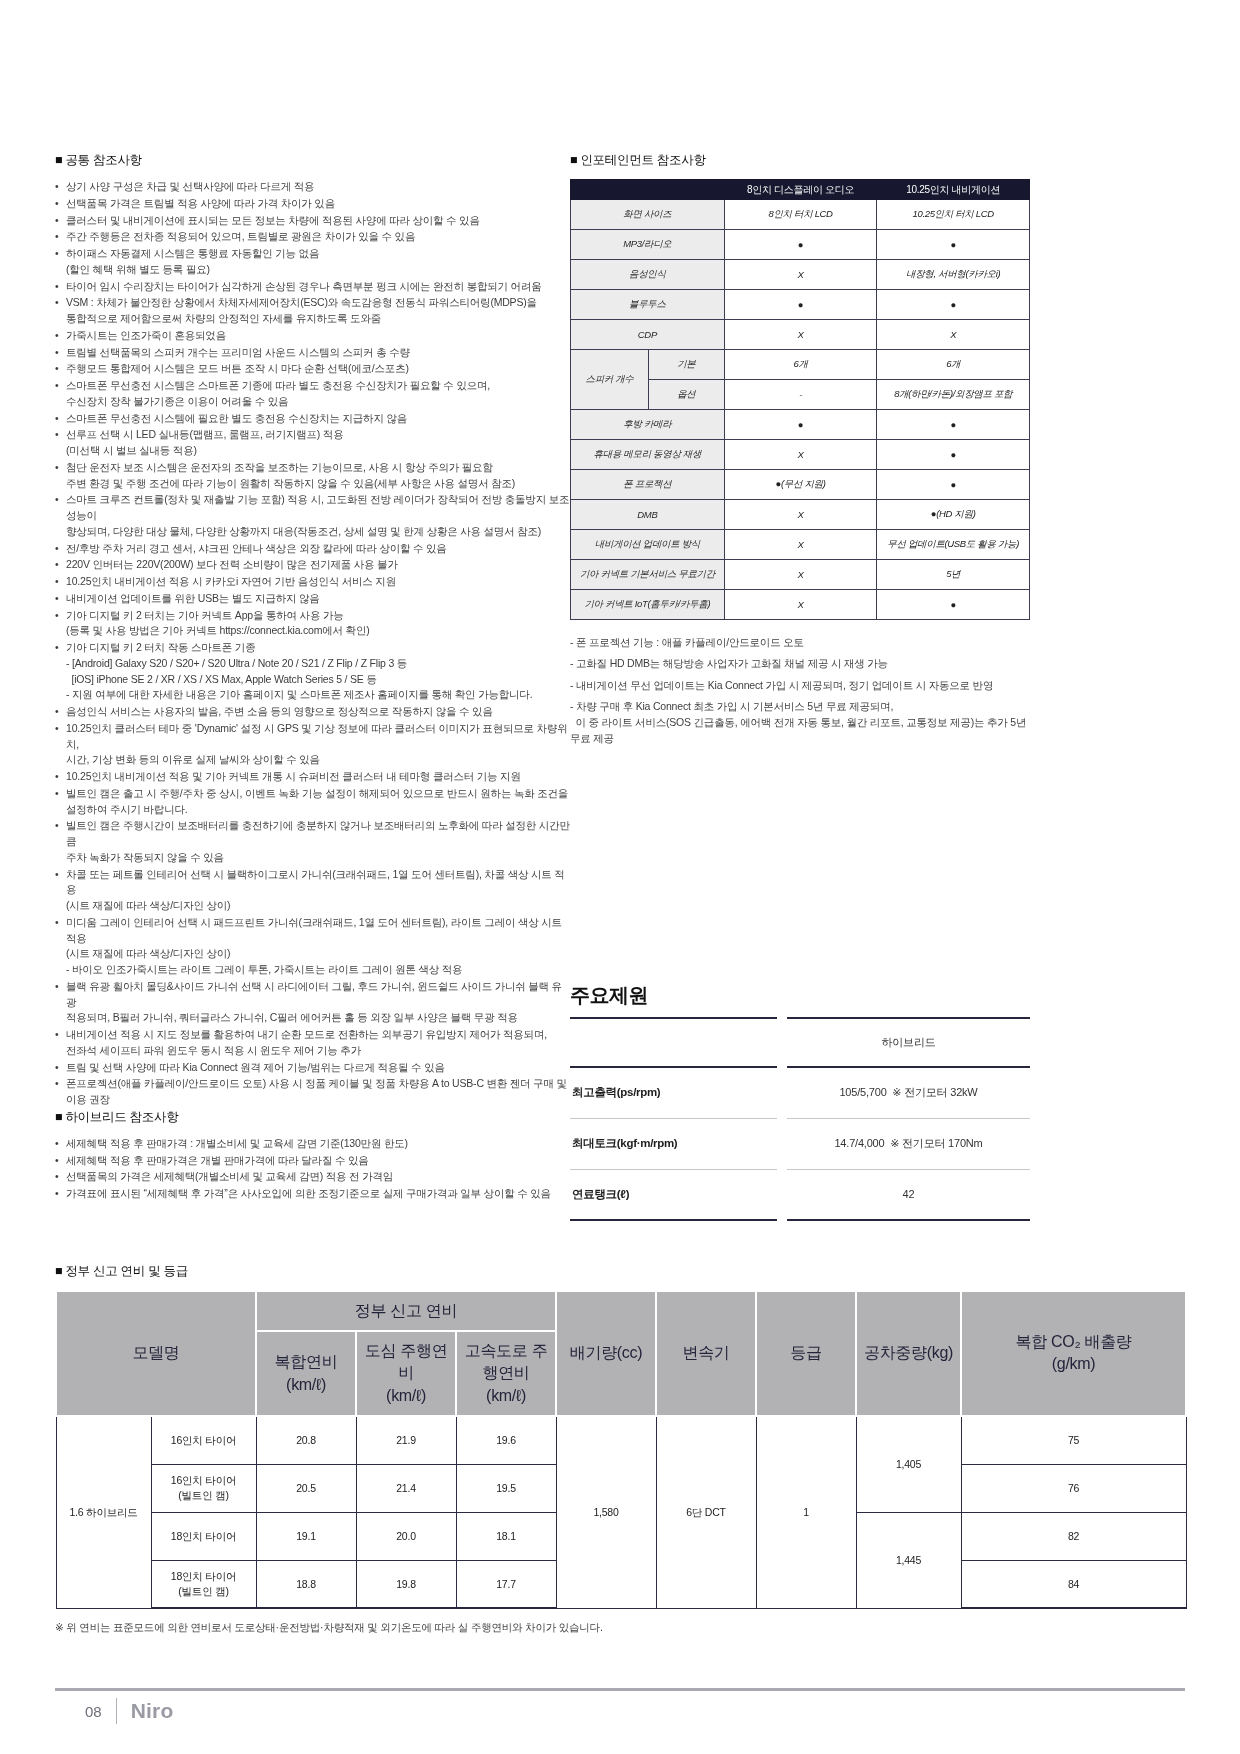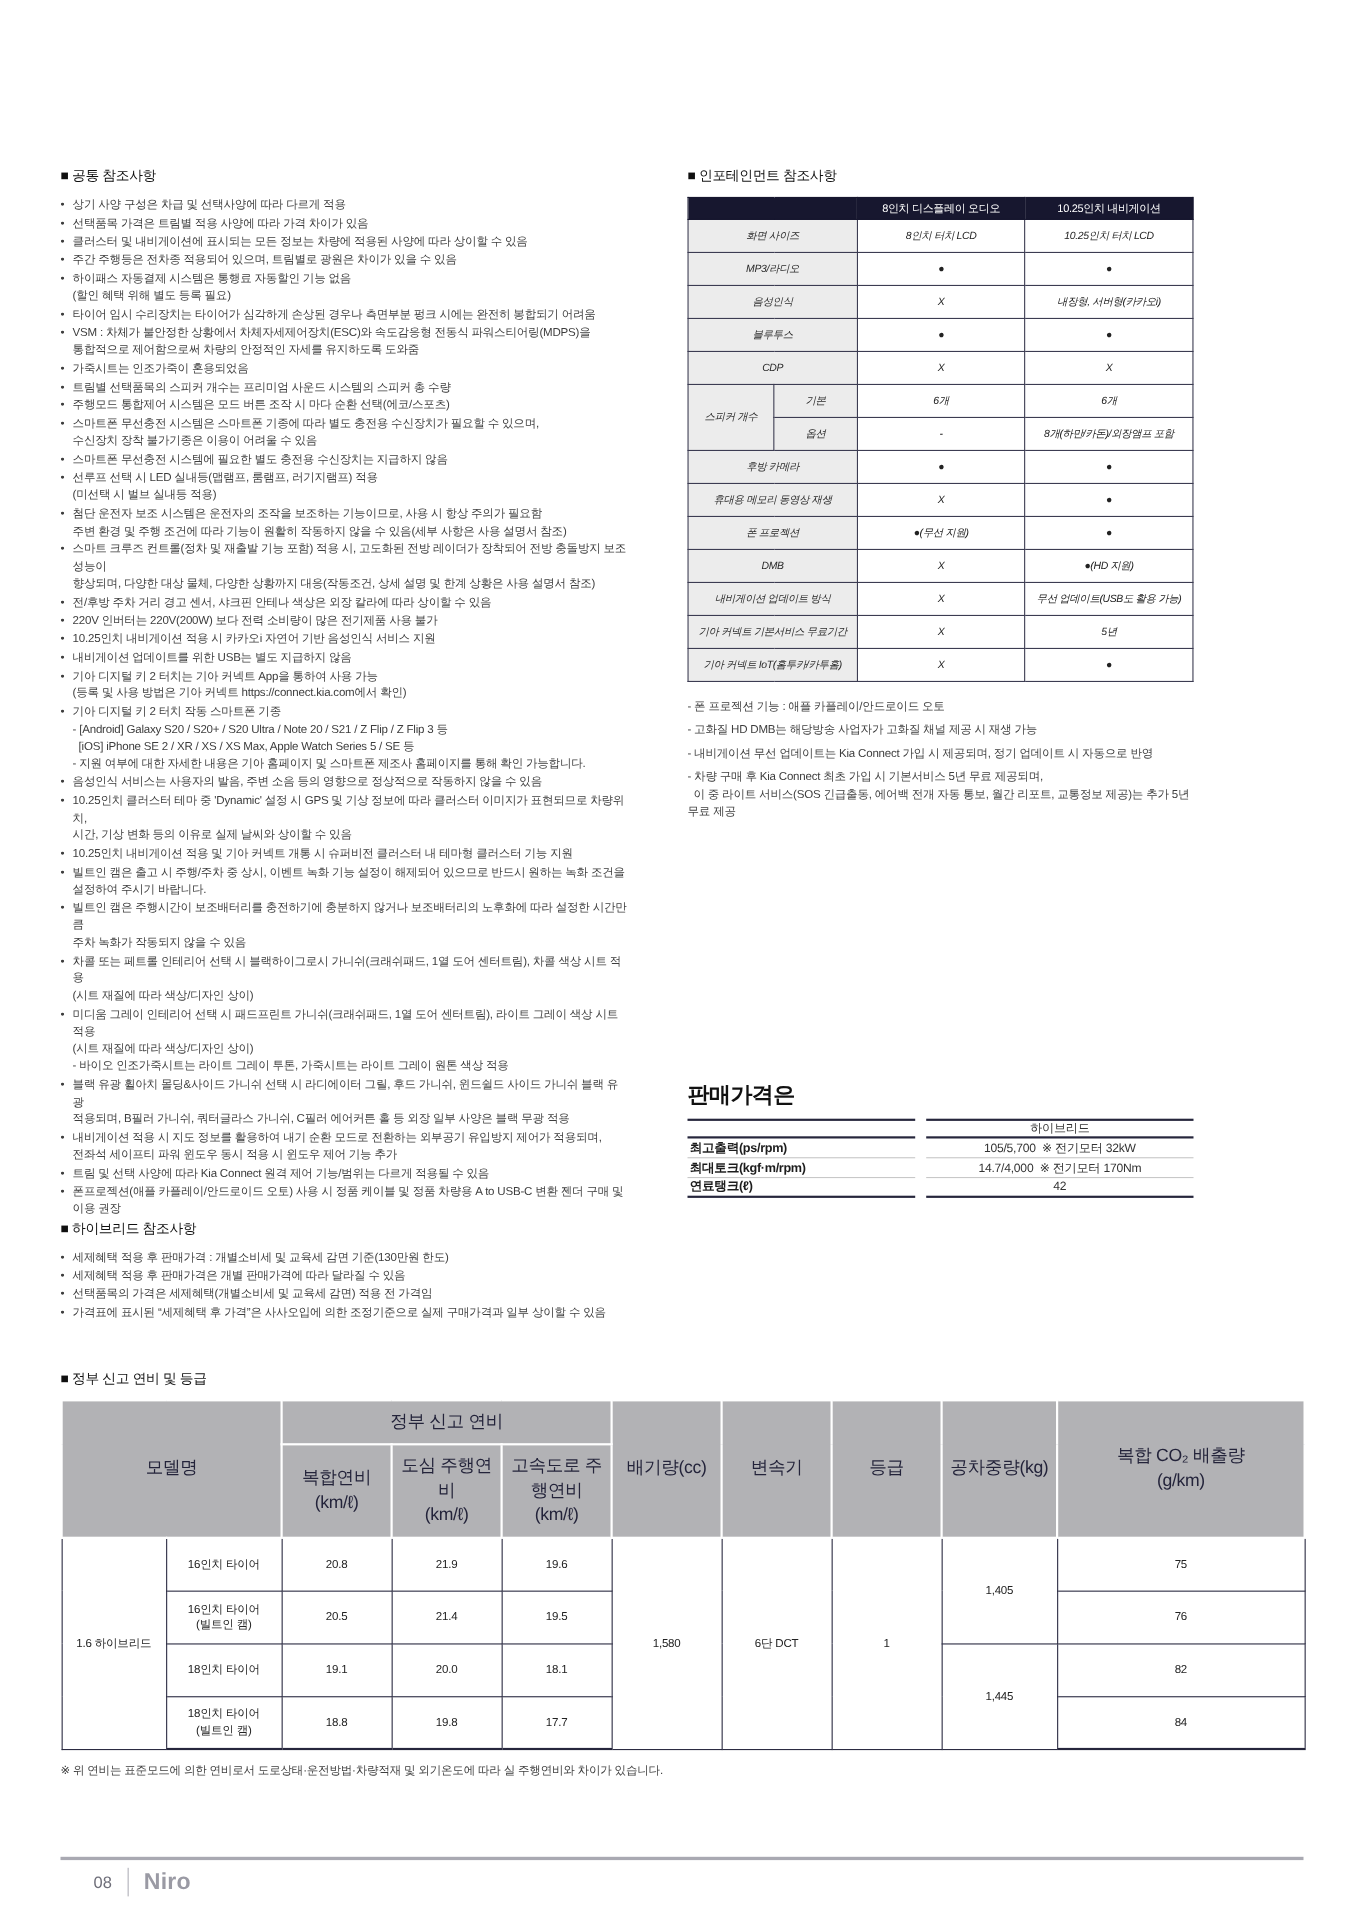--- a/index.html
+++ b/index.html
@@ -6,42 +6,42 @@
     --navy:#17172f;
     --lblgray:#ececec;
     --hdrgray:#b2b2b5;
     --line:#3c3c52;
   }
   *{box-sizing:border-box;}
   body{margin:0;background:#fff;font-family:"Liberation Sans","DejaVu Sans",sans-serif;color:#3a3a3a;}
   .page{width:1240px;height:1754px;position:relative;padding:152px 55px 0 55px;background:#fff;overflow:hidden;}
   .top{display:flex;align-items:flex-start;}
   .left-col{width:515px;flex:none;}
-  .right-col{width:460px;flex:none;margin-left:55px;}
+  .right-col{width:460px;flex:none;}
 
   .sec-title{font-size:12.5px;font-weight:normal;color:#0f0f0f;margin:0 0 10px 0;letter-spacing:-0.3px;}
   .notes{margin:0;}
   .note-item{position:relative;padding-left:11px;font-size:10.5px;line-height:1.5;color:#3d3d3d;white-space:pre-line;margin-bottom:1px;letter-spacing:-0.2px;}
   .note-item::before{content:"\2022";position:absolute;left:0;top:0;color:#3d3d3d;}
   .hybrid-title{}
 
   table{border-collapse:collapse;}
   .info-table{width:100%;table-layout:fixed;border:1px solid var(--line);}
   .info-table th{background:var(--navy);color:#fff;font-weight:normal;font-size:10px;height:20px;border:1px solid var(--navy);letter-spacing:-0.3px;}
   .info-table td{border:1px solid var(--line);height:30px;padding:2px 3px;font-size:9.5px;letter-spacing:-0.35px;color:#222;font-style:italic;}
   .info-table td.lbl{background:var(--lblgray);text-align:center;color:#2a2a2a;}
   .info-table td.val{text-align:center;}
 
   .footnotes{margin-top:14px;}
   .fn-item{white-space:pre-line;font-size:10.5px;line-height:1.55;color:#3e3e3e;margin-bottom:5px;letter-spacing:-0.2px;}
 
   .specs{margin-top:235px;}
   .specs-title{font-size:20px;font-weight:bold;color:#111;margin:0 0 8px 0;letter-spacing:-0.5px;}
   .specs-row{display:flex;gap:10px;}
-  .specs-row > div{height:18px;display:flex;align-items:center;}
+  .specs-row > div{height:51px;display:flex;align-items:center;}
   .specs-head > div{border-top:2px solid #26263c;border-bottom:2px solid #26263c;}
   .s-label{width:45%;font-size:11.5px;font-weight:bold;color:#1d1d1d;padding-left:2px;letter-spacing:-0.3px;}
   .s-value{flex:1;justify-content:center;font-size:11px;color:#333;letter-spacing:-0.2px;}
   .specs-rows .specs-row > div{border-bottom:1px solid #c8c8c8;}
   .specs-rows .specs-row:last-child > div{border-bottom:2px solid #26263c;}
 
   .fuel{margin-top:42px;}
   .fuel-table{width:100%;table-layout:fixed;}
   .fuel-table th{background:var(--hdrgray);border:2px solid #fff;font-weight:normal;color:#23233a;white-space:pre-line;font-size:16px;line-height:1.4;padding:8px 4px;letter-spacing:-0.3px;}
   .fuel-table tr:first-child th{height:40px;}
@@ -216,21 +216,21 @@
         </table>
       <div class="footnotes">
           <div class="fn-item">- 폰 프로젝션 기능 : 애플 카플레이/안드로이드 오토</div>
           <div class="fn-item">- 고화질 HD DMB는 해당방송 사업자가 고화질 채널 제공 시 재생 가능</div>
           <div class="fn-item">- 내비게이션 무선 업데이트는 Kia Connect 가입 시 제공되며, 정기 업데이트 시 자동으로 반영</div>
           <div class="fn-item">- 차량 구매 후 Kia Connect 최초 가입 시 기본서비스 5년 무료 제공되며,
 &nbsp;&nbsp;이 중 라이트 서비스(SOS 긴급출동, 에어백 전개 자동 통보, 월간 리포트, 교통정보 제공)는 추가 5년 무료 제공</div>
         </div>
 
       <div class="specs">
-        <h2 class="specs-title">판매가격은</h2>
+        <h2 class="specs-title">주요제원</h2>
         <div class="specs-table">
           <div class="specs-row specs-head">
             <div class="s-label"></div>
             <div class="s-value">하이브리드</div>
           </div>
           <div class="specs-rows">
               <div class="specs-row">
                 <div class="s-label">최고출력(ps/rpm)</div>
                 <div class="s-value">105/5,700&nbsp;&nbsp;※ 전기모터 32kW</div>
               </div>

